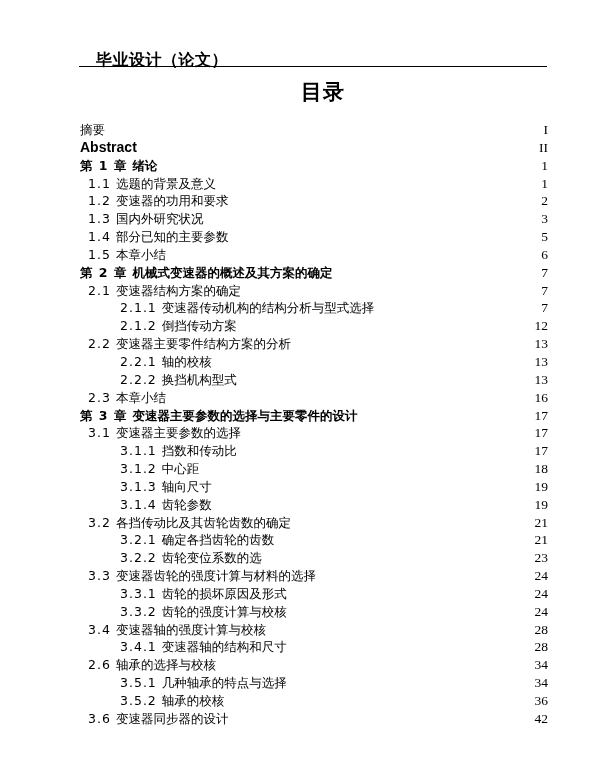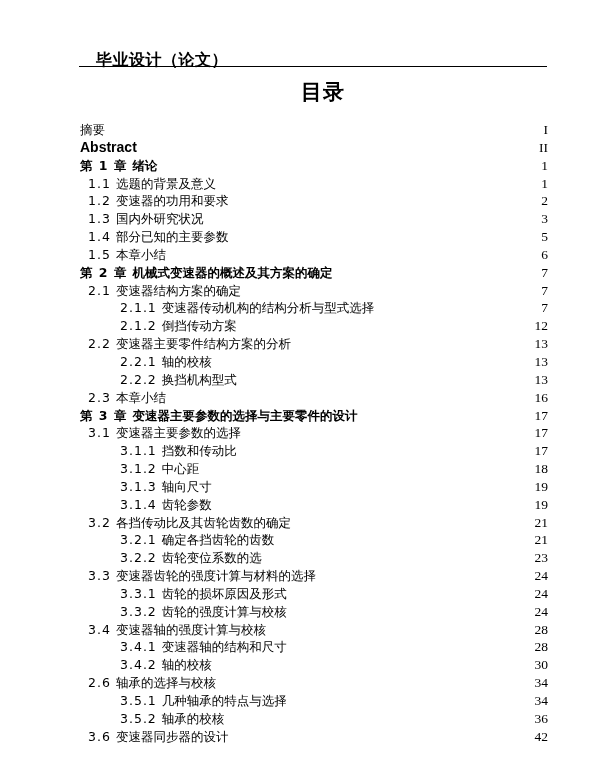--- a/index.html
+++ b/index.html
@@ -139,24 +139,20 @@
       <span class="page">24</span>
     </div>
     <div class="row lvl1">
       <span class="label"><span class="num">3.4</span><span>变速器轴的强度计算与校核</span></span>
       <span class="page">28</span>
     </div>
     <div class="row lvl2">
       <span class="label"><span class="num">3.4.1</span><span>变速器轴的结构和尺寸</span></span>
       <span class="page">28</span>
     </div>
-    <div class="row lvl2">
-      <span class="label"><span class="num">3.4.2</span><span>轴的校核</span></span>
-      <span class="page">30</span>
-    </div>
     <div class="row lvl1">
       <span class="label"><span class="num">2.6</span><span>轴承的选择与校核</span></span>
       <span class="page">34</span>
     </div>
     <div class="row lvl2">
       <span class="label"><span class="num">3.5.1</span><span>几种轴承的特点与选择</span></span>
       <span class="page">34</span>
     </div>
     <div class="row lvl2">
       <span class="label"><span class="num">3.5.2</span><span>轴承的校核</span></span>

